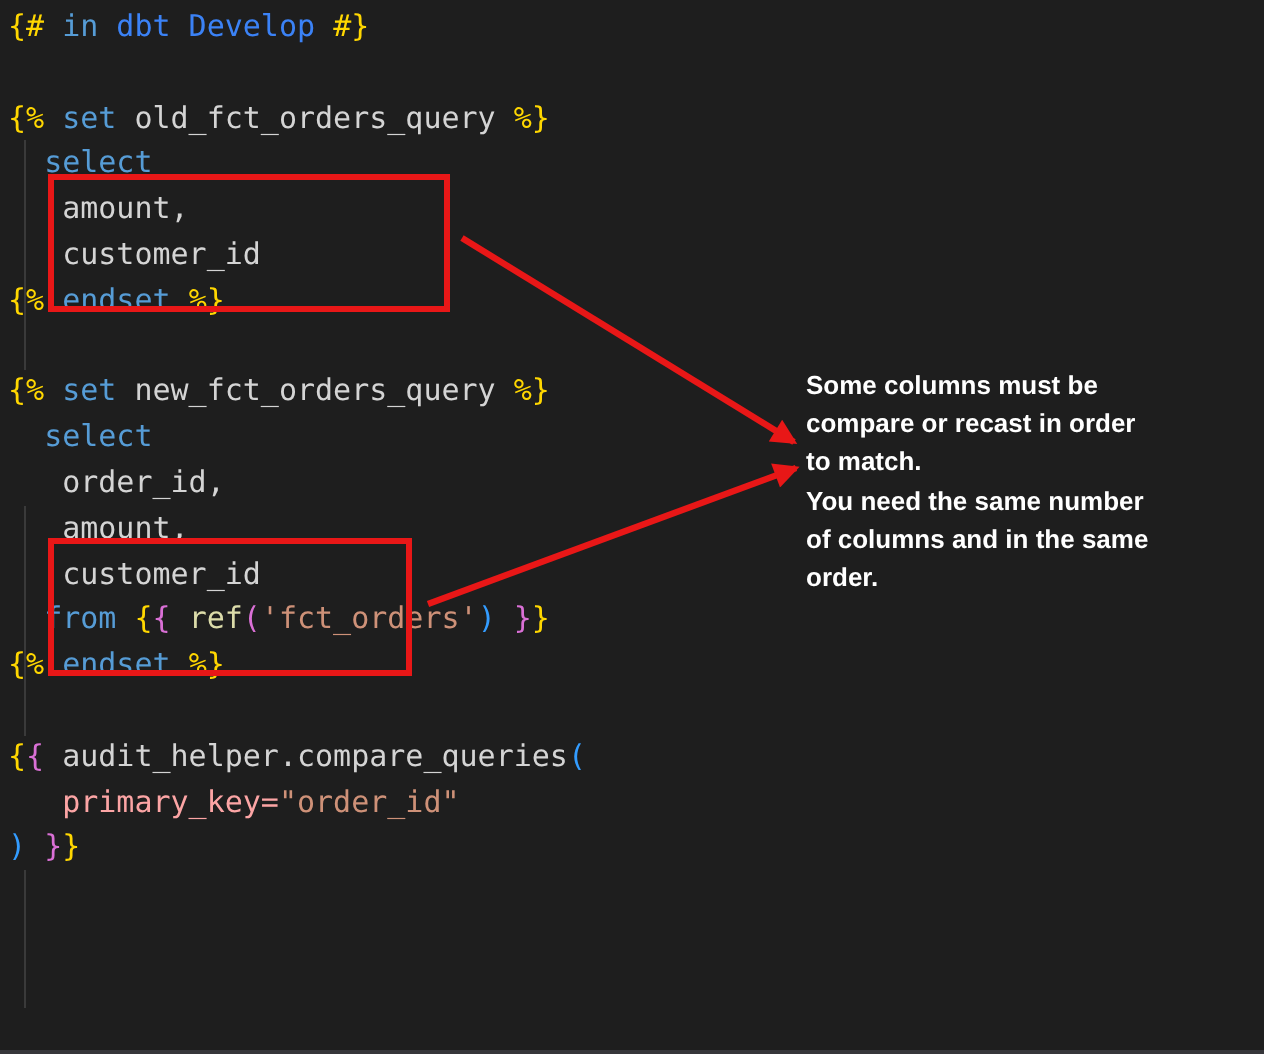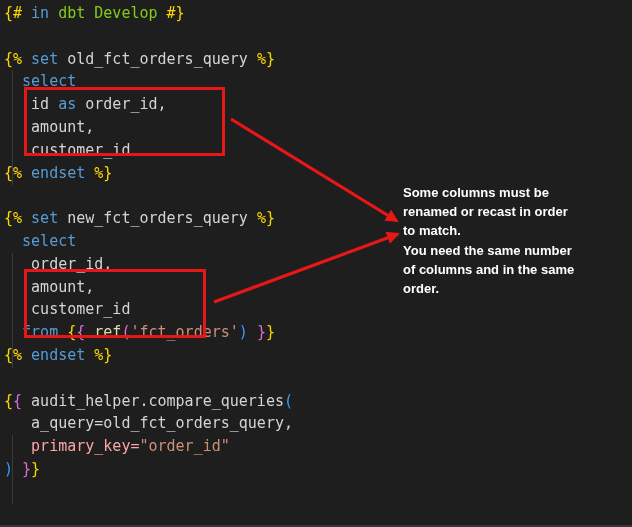--- a/index.html
+++ b/index.html
@@ -34,39 +34,37 @@
   }
   .bottom-edge{
     position:absolute;left:0;bottom:0;width:632px;height:2px;
     background:#36363a;
   }
 </style>
 </head>
 <body style="background: rgb(30, 30, 30);">
 
 <div class="code-area">
-    <div class="code-line"><span style="color: rgb(255, 215, 0);">{#</span><span style="color: rgb(212, 212, 212);"> </span><span style="color: rgb(86, 156, 214);">in</span><span style="color: #84cc16;"> dbt Develop </span><span style="color: rgb(255, 215, 0);">#}</span></div>
+    <div class="code-line"><span style="color: rgb(255, 215, 0);">{#</span><span style="color: rgb(212, 212, 212);"> </span><span style="color: rgb(86, 156, 214);">in</span><span style="color: #3b82f6;"> dbt Develop </span><span style="color: rgb(255, 215, 0);">#}</span></div>
     <div class="code-line"> </div>
     <div class="code-line"><span style="color: rgb(255, 215, 0);">{%</span><span style="color: rgb(212, 212, 212);"> </span><span style="color: rgb(86, 156, 214);">set</span><span style="color: rgb(212, 212, 212);"> old_fct_orders_query </span><span style="color: rgb(255, 215, 0);">%}</span></div>
     <div class="code-line"><span style="color: rgb(212, 212, 212);">  </span><span style="color: rgb(86, 156, 214);">select</span></div>
-    <div class="code-line"><span style="color: rgb(212, 212, 212);">   id </span><span style="color: rgb(86, 156, 214);">as</span><span style="color: rgb(212, 212, 212);"> order_id,</span></div>
     <div class="code-line"><span style="color: rgb(212, 212, 212);">   amount,</span></div>
     <div class="code-line"><span style="color: rgb(212, 212, 212);">   customer_id</span></div>
     <div class="code-line"><span style="color: rgb(255, 215, 0);">{%</span><span style="color: rgb(212, 212, 212);"> </span><span style="color: rgb(86, 156, 214);">endset</span><span style="color: rgb(212, 212, 212);"> </span><span style="color: rgb(255, 215, 0);">%}</span></div>
     <div class="code-line"> </div>
     <div class="code-line"><span style="color: rgb(255, 215, 0);">{%</span><span style="color: rgb(212, 212, 212);"> </span><span style="color: rgb(86, 156, 214);">set</span><span style="color: rgb(212, 212, 212);"> new_fct_orders_query </span><span style="color: rgb(255, 215, 0);">%}</span></div>
     <div class="code-line"><span style="color: rgb(212, 212, 212);">  </span><span style="color: rgb(86, 156, 214);">select</span></div>
     <div class="code-line"><span style="color: rgb(212, 212, 212);">   order_id,</span></div>
     <div class="code-line"><span style="color: rgb(212, 212, 212);">   amount,</span></div>
     <div class="code-line"><span style="color: rgb(212, 212, 212);">   customer_id</span></div>
     <div class="code-line"><span style="color: rgb(212, 212, 212);">  </span><span style="color: rgb(86, 156, 214);">from</span><span style="color: rgb(212, 212, 212);"> </span><span style="color: rgb(255, 215, 0);">{</span><span style="color: rgb(218, 112, 214);">{</span><span style="color: rgb(212, 212, 212);"> </span><span style="color: rgb(220, 220, 170);">ref</span><span style="color: rgb(218, 112, 214);">(</span><span style="color: rgb(206, 145, 120);">'fct_orders'</span><span style="color: rgb(51, 156, 255);">)</span><span style="color: rgb(212, 212, 212);"> </span><span style="color: rgb(218, 112, 214);">}</span><span style="color: rgb(255, 215, 0);">}</span></div>
     <div class="code-line"><span style="color: rgb(255, 215, 0);">{%</span><span style="color: rgb(212, 212, 212);"> </span><span style="color: rgb(86, 156, 214);">endset</span><span style="color: rgb(212, 212, 212);"> </span><span style="color: rgb(255, 215, 0);">%}</span></div>
     <div class="code-line"> </div>
     <div class="code-line"><span style="color: rgb(255, 215, 0);">{</span><span style="color: rgb(218, 112, 214);">{</span><span style="color: rgb(212, 212, 212);"> audit_helper.compare_queries</span><span style="color: rgb(51, 156, 255);">(</span></div>
-    <div class="code-line"><span style="color: rgb(212, 212, 212);">   a_query=old_fct_orders_query,</span></div>
     <div class="code-line"><span style="color: #fca5a5;">   primary_key=</span><span style="color: rgb(206, 145, 120);">"order_id"</span></div>
     <div class="code-line"><span style="color: rgb(51, 156, 255);">)</span><span style="color: rgb(212, 212, 212);"> </span><span style="color: rgb(218, 112, 214);">}</span><span style="color: rgb(255, 215, 0);">}</span></div>
   </div>
 
 <div class="indent-guide" style="top:70px;height:115px;"></div>
 <div class="indent-guide" style="top:253px;height:115px;"></div>
 <div class="indent-guide" style="top:435px;height:69px;"></div>
 
 <div class="hl-box" style="left: 24px; top: 87px; width: 201px; height: 69px; border-color: rgb(232, 23, 23);"></div>
 <div class="hl-box" style="left: 24px; top: 269px; width: 182px; height: 69px; border-color: rgb(232, 23, 23);"></div>
@@ -75,19 +73,19 @@
   <defs>
     <marker id="arrowhead" viewBox="0 0 10 10" refX="8.5" refY="5" markerWidth="4.6" markerHeight="4" orient="auto-start-reverse" markerUnits="strokeWidth">
       <polygon class="arrow-head" points="0,0 10,5 0,10" fill="#e81717"></polygon>
     </marker>
   </defs>
   <line class="arrow-line" x1="231" y1="119" x2="397" y2="221" stroke="#e81717" stroke-width="3.2" marker-end="url(#arrowhead)"></line>
   <line class="arrow-line" x1="214" y1="302" x2="398" y2="234" stroke="#e81717" stroke-width="3.2" marker-end="url(#arrowhead)"></line>
 </svg>
 
 <div class="note" style="color: rgb(255, 255, 255);">Some columns must be
-renamed or recast in order
+compare or recast in order
 to match.
 You need the same number
 of columns and in the same
 order.</div>
 
 <div class="bottom-edge"></div>
 
 </body></html>

